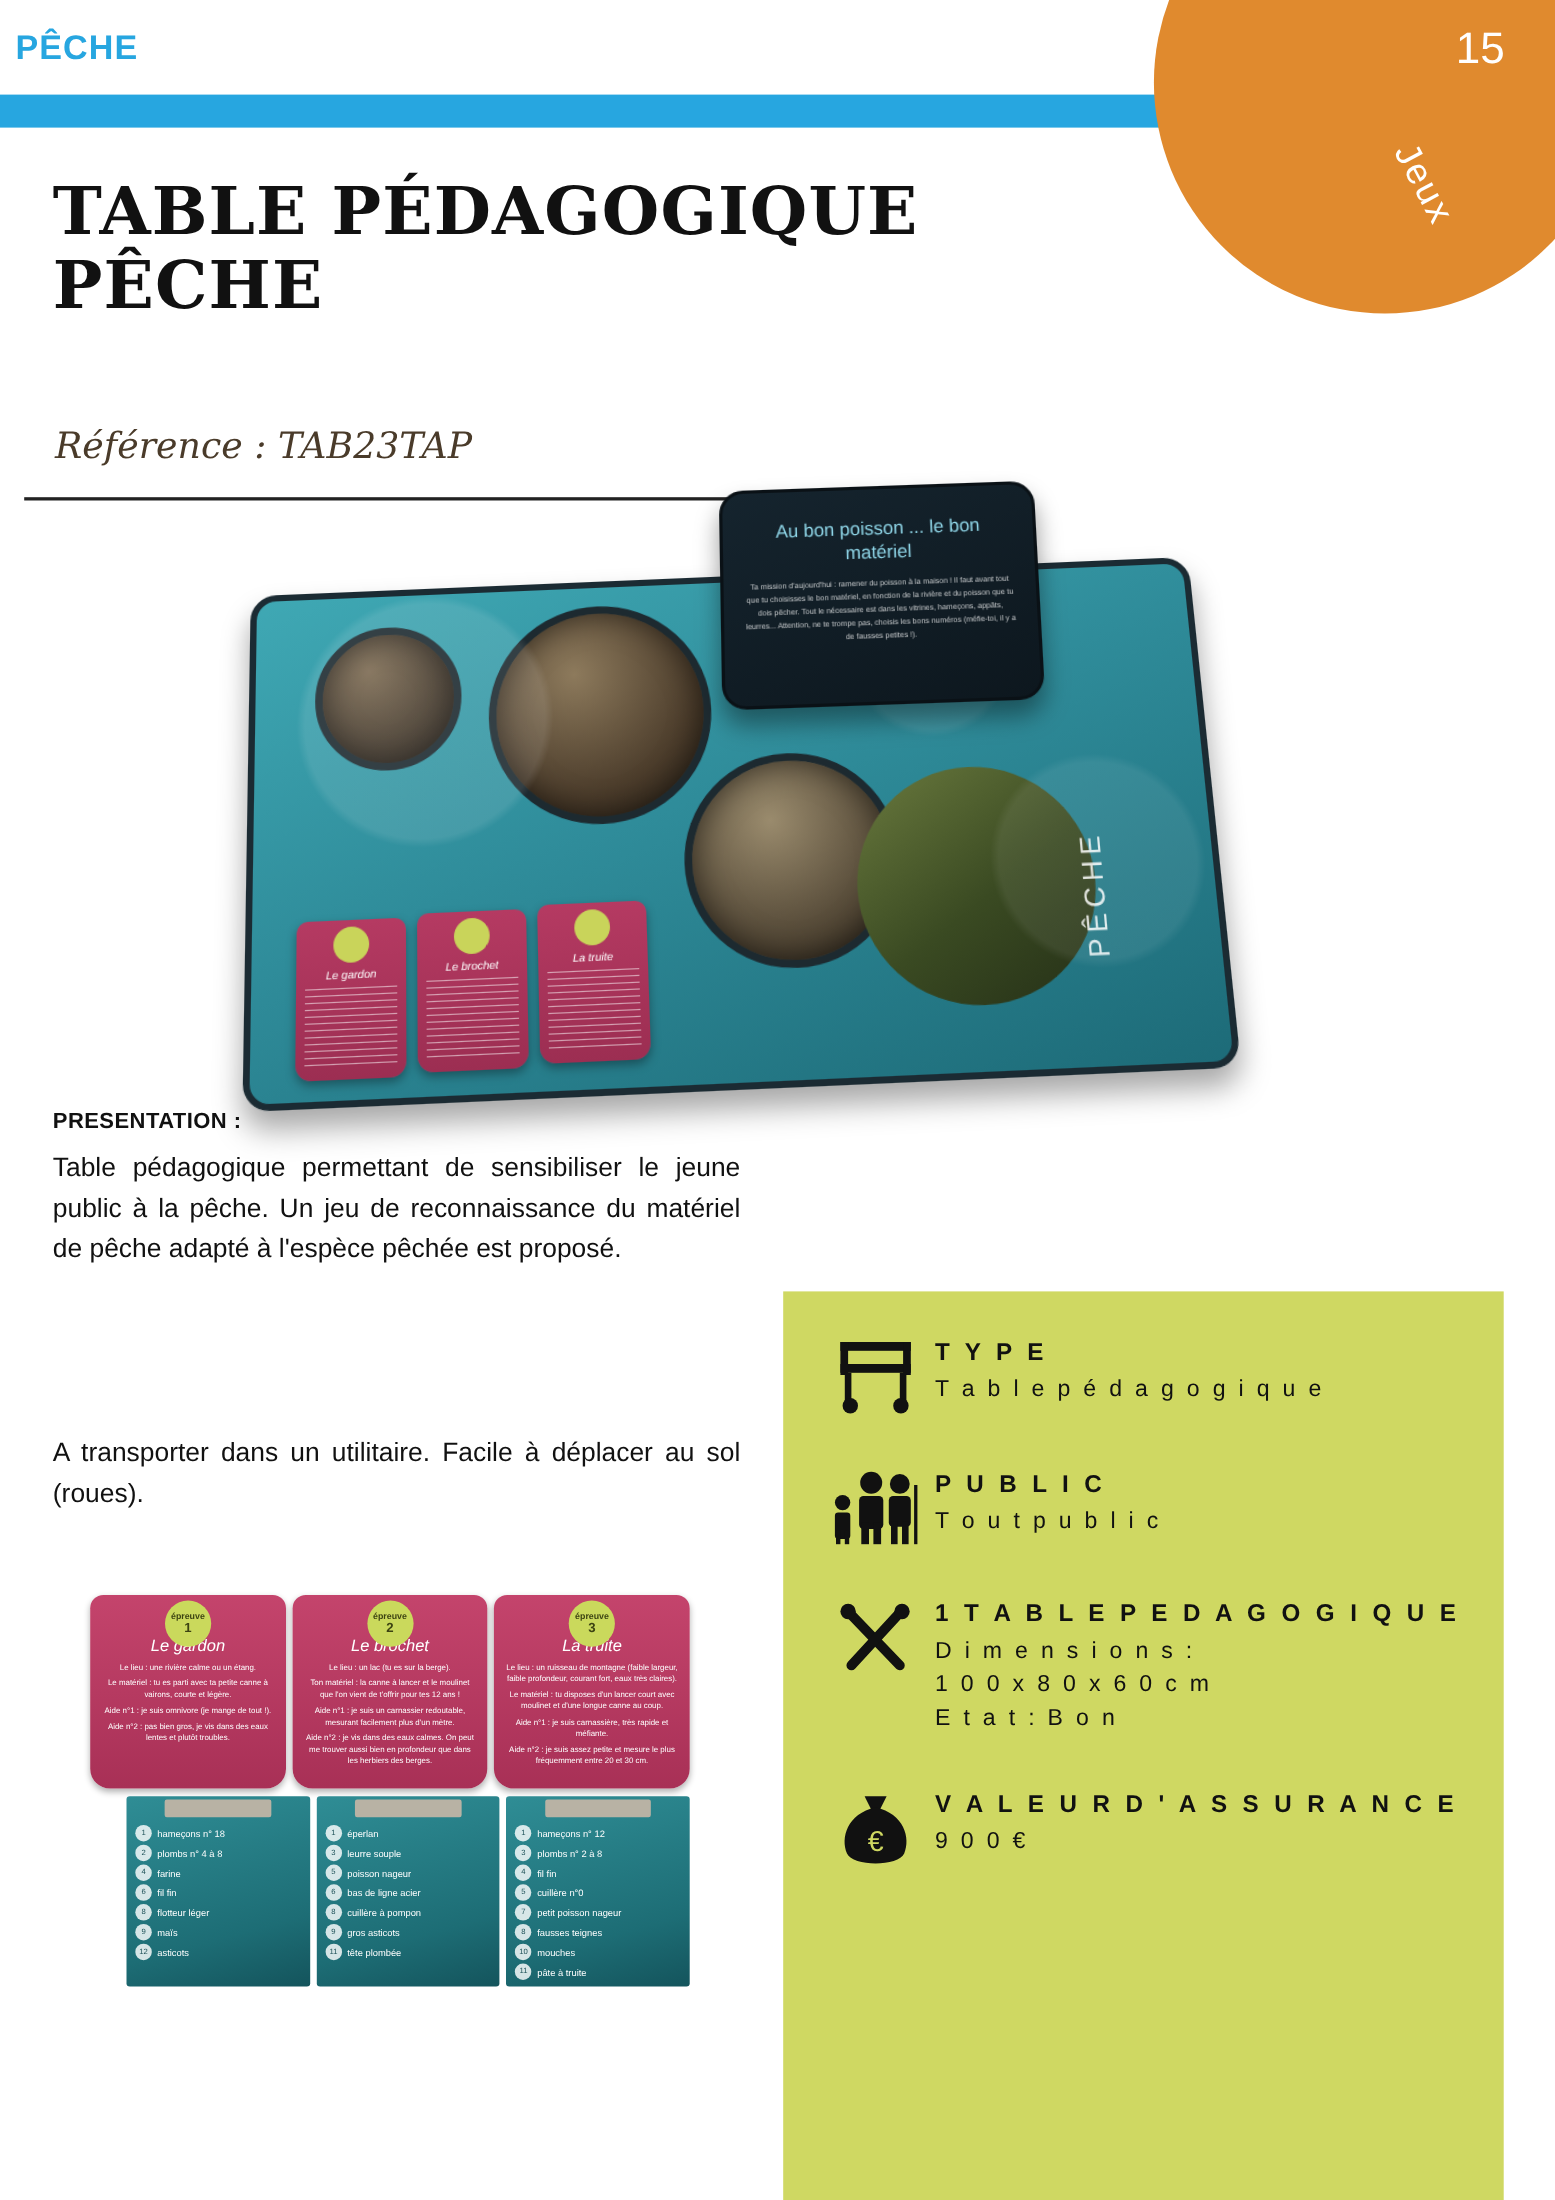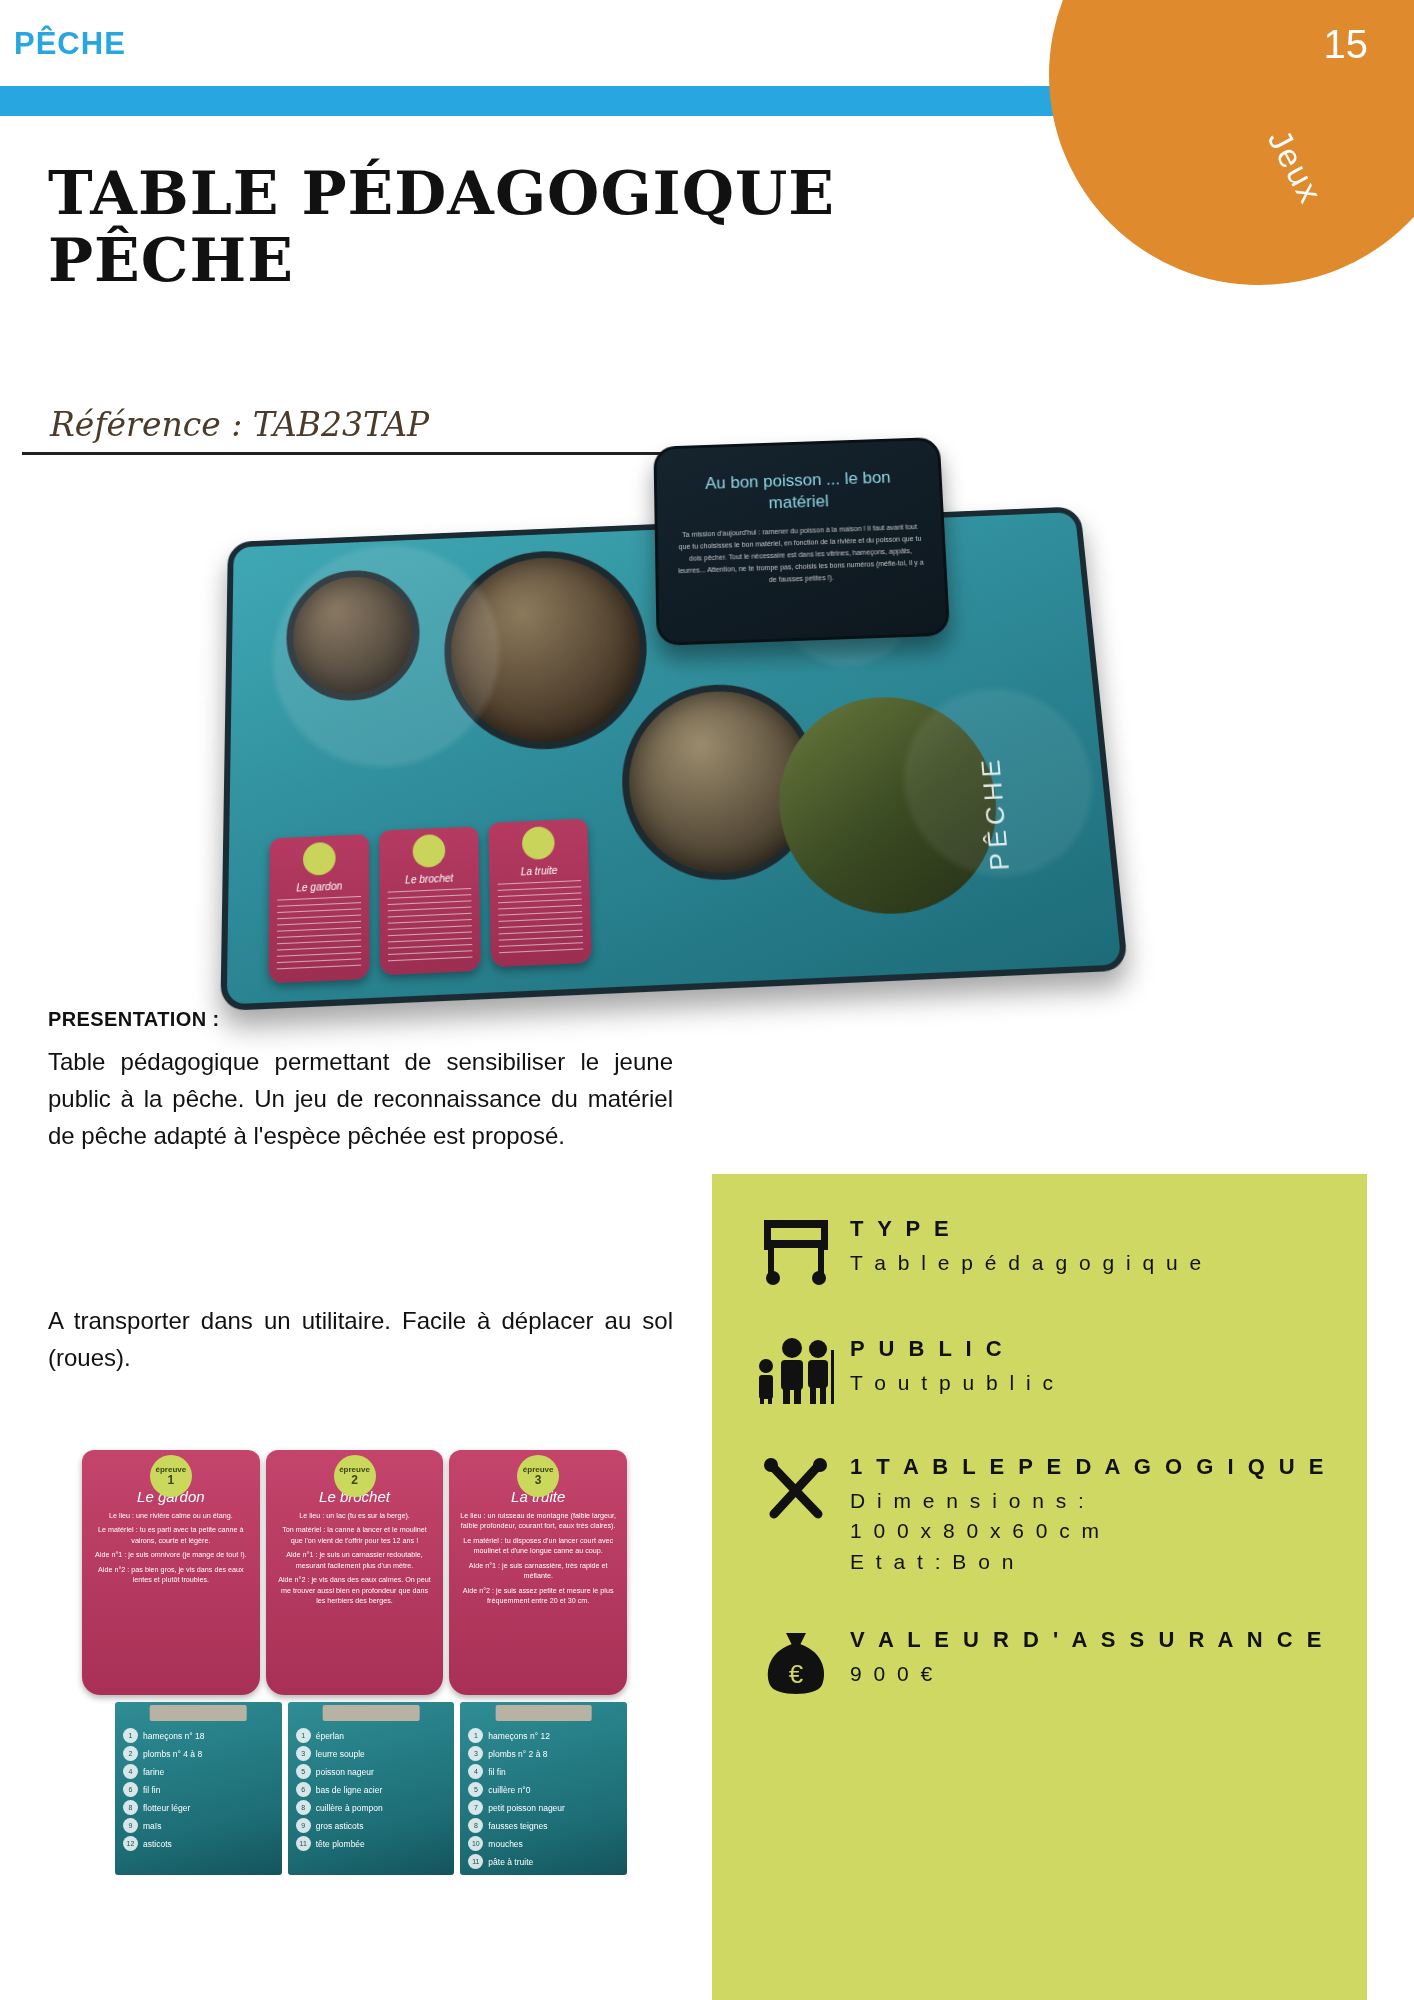--- a/index.html
+++ b/index.html
@@ -70,21 +70,20 @@
     color: #111111;
     letter-spacing: 1px;
   }
   .reference {
     position: absolute;
     top: 385px; left: 50px;
     font-family: "DejaVu Serif", serif;
     font-style: italic;
     font-size: 33px;
     color: #4a3b2a;
-    margin-top: 20px;
   }
   .title-rule {
     position: absolute;
     top: 452px; left: 22px;
     width: 670px;
     height: 3px;
     background: #222222;
   }
 
   
@@ -213,21 +212,21 @@
 
   
   .photo-grid {
     position: absolute;
     top: 1450px; left: 82px;
     width: 545px;
   }
   .cards-row {
     display: flex;
     gap: 6px;
-    height: 245px;
+    height: 176px;
   }
   .big-card {
     flex: 1;
     background: linear-gradient(180deg, #c4446c 0%, #a83056 100%);
     border-radius: 12px 12px 18px 18px;
     position: relative;
     padding: 38px 10px 8px;
     color: #fff;
     text-align: center;
     box-shadow: 0 3px 6px rgba(0,0,0,0.3);

